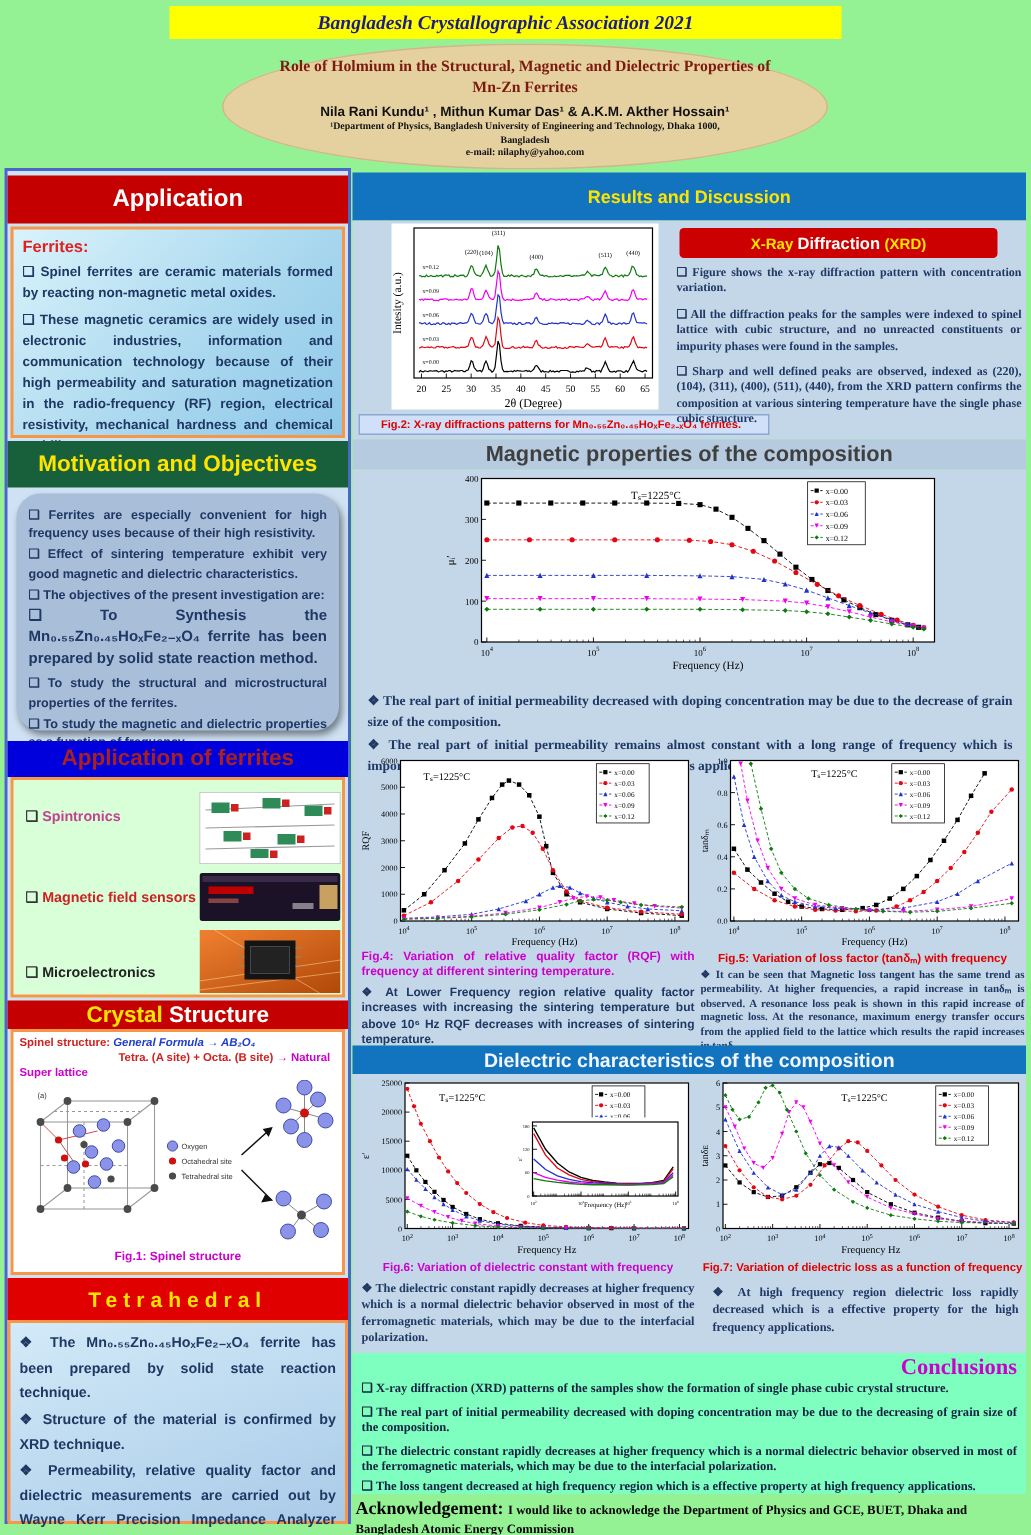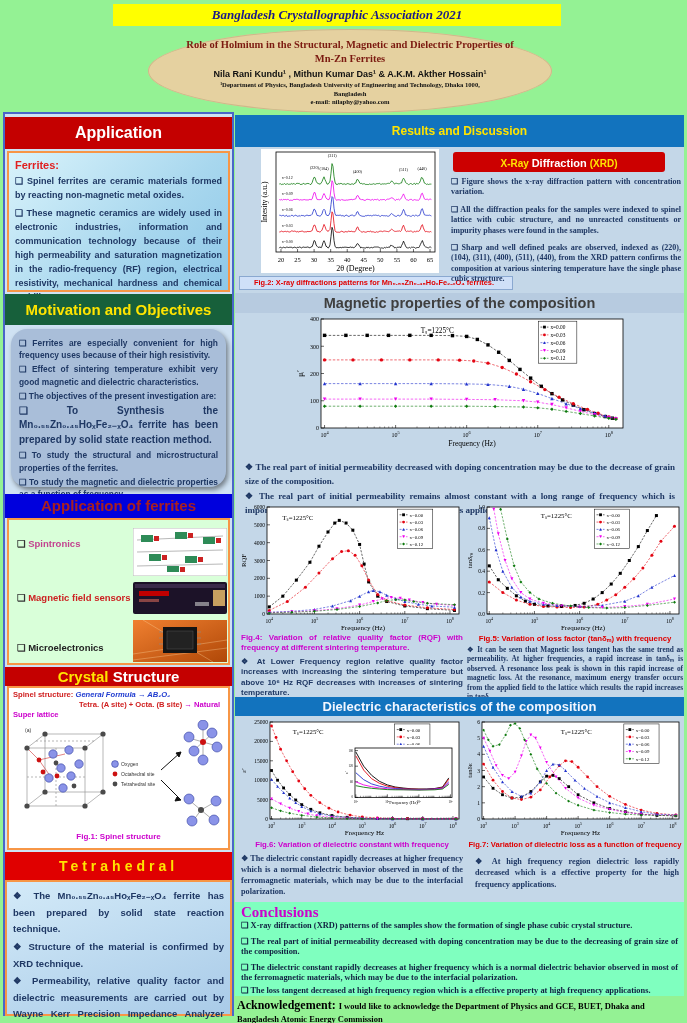--- a/index.html
+++ b/index.html
@@ -38,21 +38,21 @@
   .r-blue{background:#1273BE;}
   .r-area{background:#C4D7E8;}
   .hdr-results{color:#FFE400;font-size:12px;line-height:32px;}
   .hdr-band{background:#B7CBE0;color:#3F3F3F;font-size:14.5px;line-height:20px;}
   .hdr-diel{color:#F2F6FF;font-size:13px;line-height:19px;}
   .xrdlbl{background:#CC0000;border-radius:3px;text-align:center;line-height:20px;font-weight:bold;}
   .cap{font-weight:bold;text-align:center;}
   .fig2cap{background:#CFE0F8;border:1px solid #8AA8D0;color:#E00000;font-weight:bold;
            font-size:7.4px;line-height:12px;text-align:left;padding-left:14px;}
   .concl{background:#7FFFBF;}
-  .concl-title{color:#CC00CC;font-family:"Liberation Serif",serif;font-weight:bold;font-size:15px;text-align:left;}
+  .concl-title{color:#CC00CC;font-family:"Liberation Serif",serif;font-weight:bold;font-size:15px;text-align:right;}
   .chart{position:absolute;font-family:"Liberation Serif",serif;}
   .chart svg text{fill:#000;}
   .ack{font-family:"Liberation Serif",serif;font-weight:bold;color:#000;}
 </style>
 </head>
 <body>
 
 <div class="abs banner" style="left:113px;top:4px;width:448px;height:22px;font-style:italic;">Bangladesh Crystallographic Association 2021</div>
 
 <div class="abs tcard" style="left:148px;top:29px;width:404px;height:84px;">

